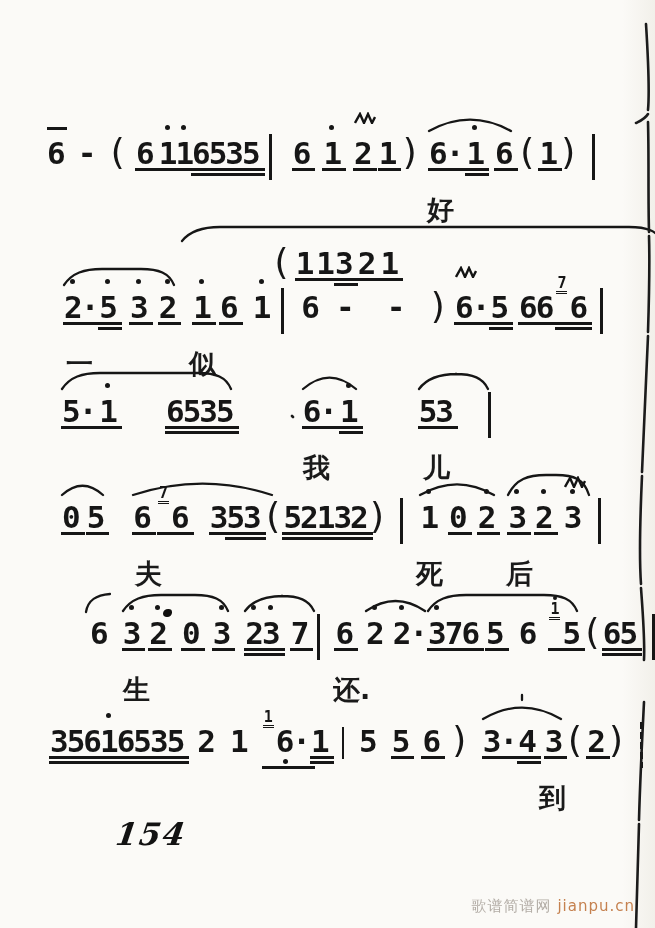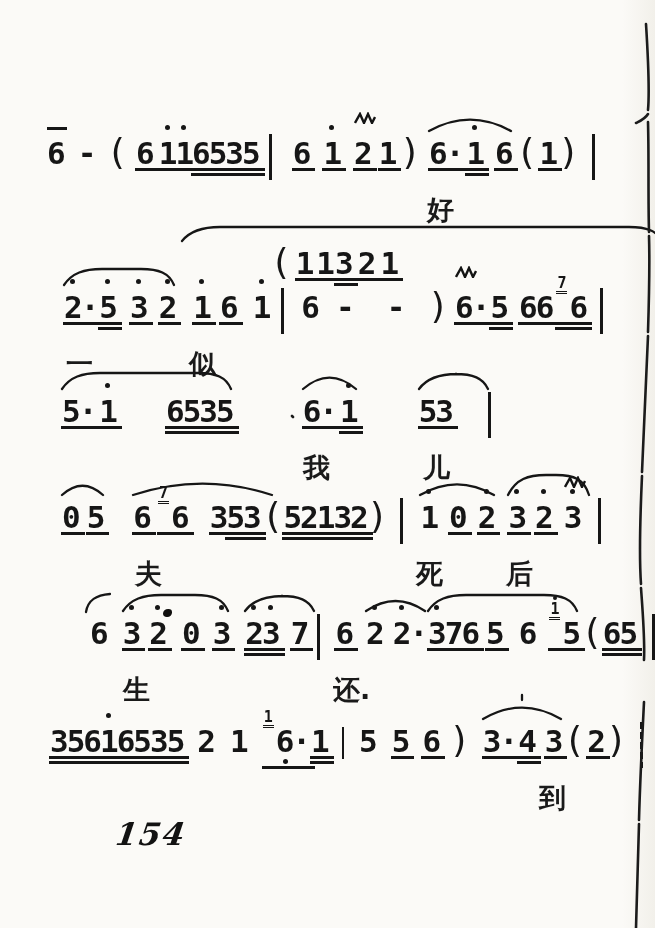--- a/index.html
+++ b/index.html
@@ -102,20 +102,21 @@
         <span class="mrow"><span class="tok"><span class="txt">356</span><i class="u1"></i><i class="u2"></i></span><span class="tok" style="margin-left: -6px;"><span class="txt">1</span><i class="od"></i><i class="u1"></i><i class="u2"></i></span><span class="tok" style="margin-left: -6px;"><span class="txt">6535</span><i class="u1"></i><i class="u2"></i></span><span class="tok" style="margin-left: 8px;"><span class="txt">2</span></span><span class="tok" style="margin-left: 10px;"><span class="txt">1</span></span><span class="tok hasud" style="margin-left: 10px;"><span class="grace">1</span><span class="txt">6·</span><i class="ud" style="left: 20px;"></i><i class="u1"></i></span><span class="tok" style="margin-left: -4px;"><span class="txt">1</span><i class="u1"></i><i class="u2"></i></span><span class="bar short" style="margin-left: 8px;"></span><span class="tok" style="margin-left: 10px;"><span class="txt">5</span></span><span class="tok" style="margin-left: 10px;"><span class="txt">5</span><i class="u1"></i></span><span class="tok" style="margin-left: 8px;"><span class="txt">6</span><i class="u1"></i></span><span class="tok paren" style="margin-left: 4px;"><span class="txt">)</span></span><span class="tok" style="margin-left: 6px;"><span class="txt">3·</span><i class="u1"></i></span><span class="tok" style="margin-left: -4px;"><span class="txt">4</span><i class="u1"></i><i class="u2"></i></span><span class="tok" style="margin-left: 4px;"><span class="txt">3</span><i class="u1"></i></span><span class="tok paren" style="margin-left: -4px;"><span class="txt">(</span></span><span class="tok" style="margin-left: -4px;"><span class="txt">2</span><i class="u1"></i></span><span class="tok paren" style="margin-left: -4px;"><span class="txt">)</span></span><span class="bar dashed" style="margin-left: 6px;"></span></span>
         <svg class="arcs" width="1038" height="36" viewBox="0 0 1038 36" style="left: -120px; top: -32px;">
           <path d="M 553 29 Q 592 6.199999999999999, 631 29 M 592 10 L 592 5 " fill="none" stroke="#161616" stroke-width="2.3" stroke-linecap="round"></path>
         </svg>
         <span class="lyric" style="left: 489px;">到</span>
       </div>
     </div>
 
   <div class="pageno">154</div>
 
+  <div class="wm"><span>歌谱简谱网</span><span class="wm-domain">jianpu.cn</span></div>
 
   <svg class="edge" width="655" height="928" viewBox="0 0 655 928">
     <path d="M646 24 C648 56,650 88,648 110
              M648 114 C645 119,640 121,636 123
              M648 122 C649 158,648 196,649 232
              M649 236 C650 268,649 300,648 332
              M648 336 C646 384,644 432,642 472
              M642 476 C640 520,639 556,641 584
              M641 588 C643 616,645 640,644 660
              M644 702 C642 742,640 782,639 820

